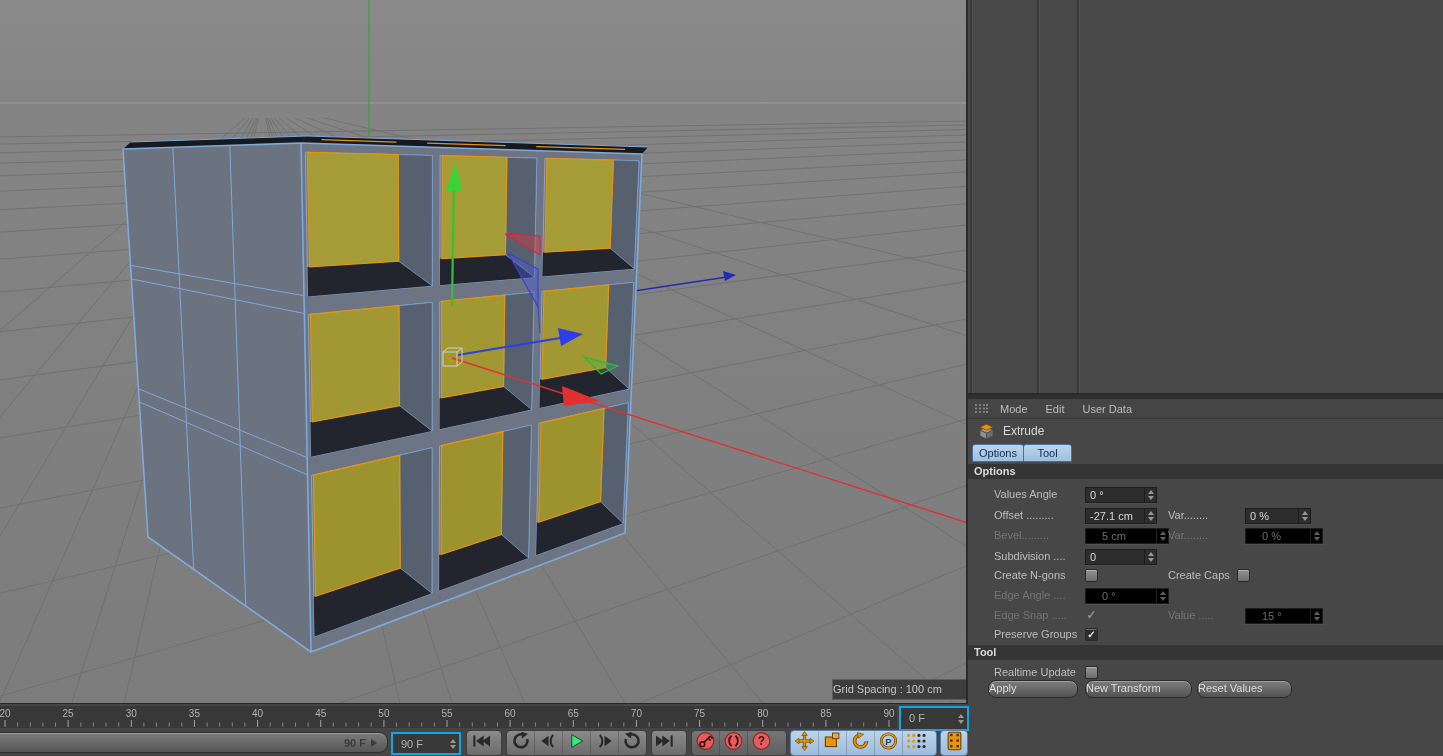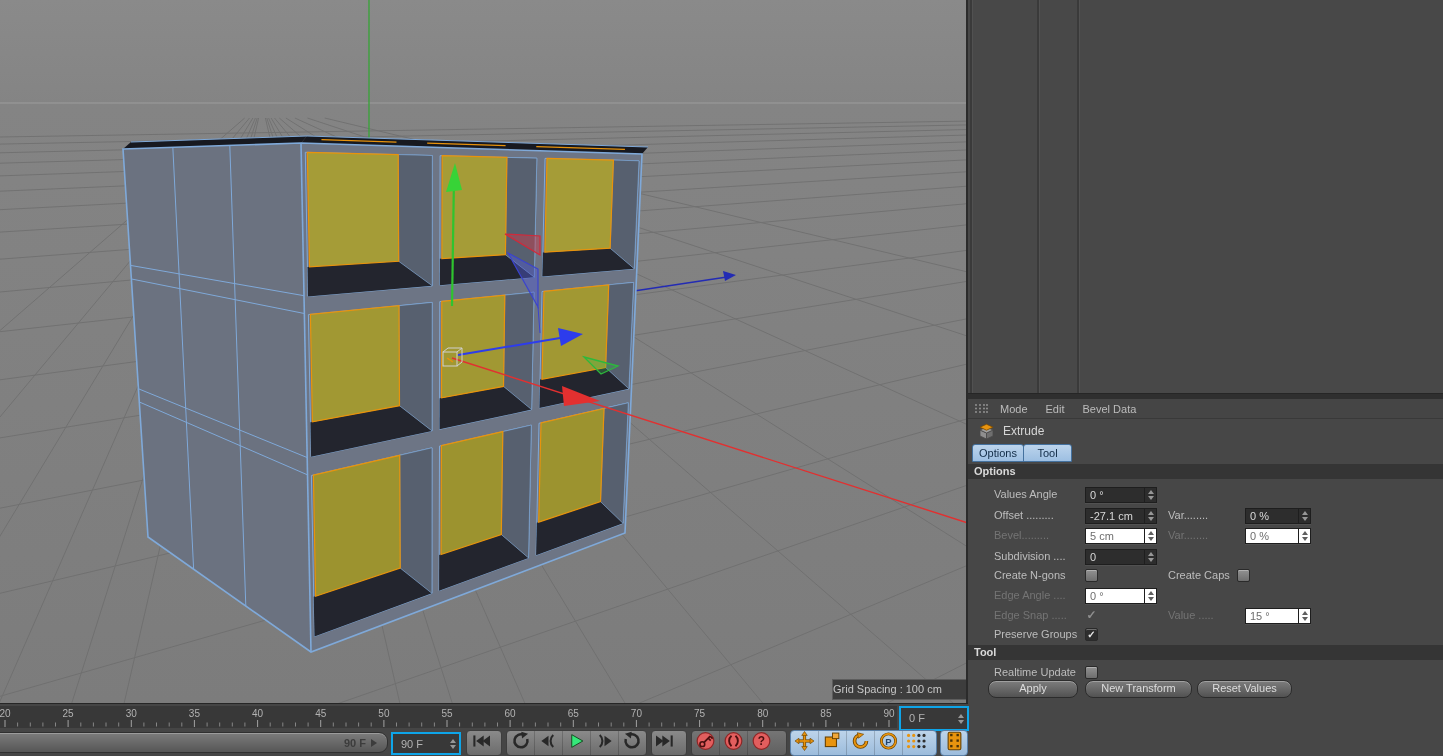--- a/index.html
+++ b/index.html
@@ -34,34 +34,34 @@
   .am-label{position:absolute;left:26px;top:1px;color:#bdbdbd;white-space:nowrap;}
   .am-label.lbl2{left:200px;}
   .am-label.disabled{color:#747474;}
   .field{position:absolute;top:0;height:14px;background:#2d2d2d;border:1px solid #1e1e1e;
       box-shadow:0 1px 0 rgba(255,255,255,.06);display:flex;color:#d8d8d8;}
   .field .val{flex:1;padding-left:4px;line-height:14px;font-size:11px;white-space:nowrap;overflow:hidden;}
   .field .spin{width:11px;border-left:1px solid #1e1e1e;display:flex;flex-direction:column;align-items:center;justify-content:center;}
   .spin i{display:block;width:0;height:0;border-left:3px solid transparent;border-right:3px solid transparent;}
   .spin .up{border-bottom:4px solid #979797;margin-bottom:2px;}
   .spin .dn{border-top:4px solid #979797;}
-  .field.disabled{background:#ffffff;}
+  .field.disabled{background:#000000;padding-left:12px;}
   .field.disabled .val{color:#6e6e6e;}
   .field.disabled .up{border-bottom-color:#5e5e5e;}
   .field.disabled .dn{border-top-color:#5e5e5e;}
   .f1{left:117px;width:70px;} .f2{left:277px;width:64px;}
   .cb{position:absolute;top:1px;width:11px;height:11px;border:1px solid #2a2a2a;border-radius:2px;
       background:linear-gradient(#919191,#6e6e6e);box-shadow:inset 0 1px rgba(255,255,255,.3);
       font:bold 10px/11px "Liberation Sans",sans-serif;text-align:center;color:#e8e8e8;}
   .cb.checked{background:#2e2e2e;}
   .cb.ghost{border-color:transparent;background:transparent;box-shadow:none;color:#8f8f8f;font-size:12px;}
   .cb1{left:117px;} .cb2{left:269px;}
   .am-button{position:absolute;top:0;height:16px;border:1px solid #2c2c2c;border-radius:8px;
       background:linear-gradient(#7d7d7d,#525252);box-shadow:inset 0 1px rgba(255,255,255,.28);
-      color:#dcdcdc;font-size:11px;line-height:15px;text-align:center;cursor:default;}
+      color:#dcdcdc;font-size:11px;line-height:15px;cursor:default;}
   
   #timeline{position:absolute;left:0;top:703px;width:968px;height:53px;background:#454545;border-top:1px solid #262626;box-sizing:border-box;}
   #ruler{position:absolute;left:0;top:2px;width:897px;height:22px;background:#383838;}
   #frame-box,#end-box{position:absolute;background:#383838;border:2px solid #0ea5e9;display:flex;color:#b2b2b2;font-size:11px;}
   #frame-box{left:899px;top:2px;width:66px;height:21px;}
   #end-box{left:391px;top:28px;width:66px;height:19px;}
   #frame-box .val,#end-box .val{flex:1;padding-left:8px;line-height:20px;}
   #frame-box .spin,#end-box .spin{width:12px;display:flex;flex-direction:column;align-items:center;justify-content:center;}
   #range-slider{position:absolute;left:-12px;top:28px;width:398px;height:19px;border:1px solid #303030;border-radius:9px;
       background:linear-gradient(#7c7c7c,#565656);box-shadow:inset 0 1px rgba(255,255,255,.25);
@@ -230,21 +230,21 @@
               <circle cx="13" cy="5.5" r=".9"></circle>
           <circle cx="2" cy="9" r=".9"></circle>
               <circle cx="6" cy="9" r=".9"></circle>
               <circle cx="10" cy="9" r=".9"></circle>
               <circle cx="13" cy="9" r=".9"></circle>
             </g>
         </svg>
       </span>
       <span class="menu-item">Mode</span>
       <span class="menu-item">Edit</span>
-      <span class="menu-item">Bevel Data</span>
+      <span class="menu-item">User Data</span>
     </div>
     <div id="am-tool-row">
       <svg width="17" height="17" viewBox="0 0 17 17">
         <polygon points="2,7 8.5,10 8.5,16 2,13" fill="#8f8f8f" stroke="#4a4a4a" stroke-width=".8"></polygon>
         <polygon points="8.5,10 15,7 15,13 8.5,16" fill="#6f6f6f" stroke="#4a4a4a" stroke-width=".8"></polygon>
         <polygon points="2,7 8.5,4 15,7 8.5,10" fill="#9f9f9f" stroke="#4a4a4a" stroke-width=".8"></polygon>
         <polygon points="2,4.2 8.5,1.2 15,4.2 8.5,7.2" fill="#e8940f" stroke="#7a4a00" stroke-width=".8"></polygon>
       </svg>
       <span>Extrude</span>
     </div>

